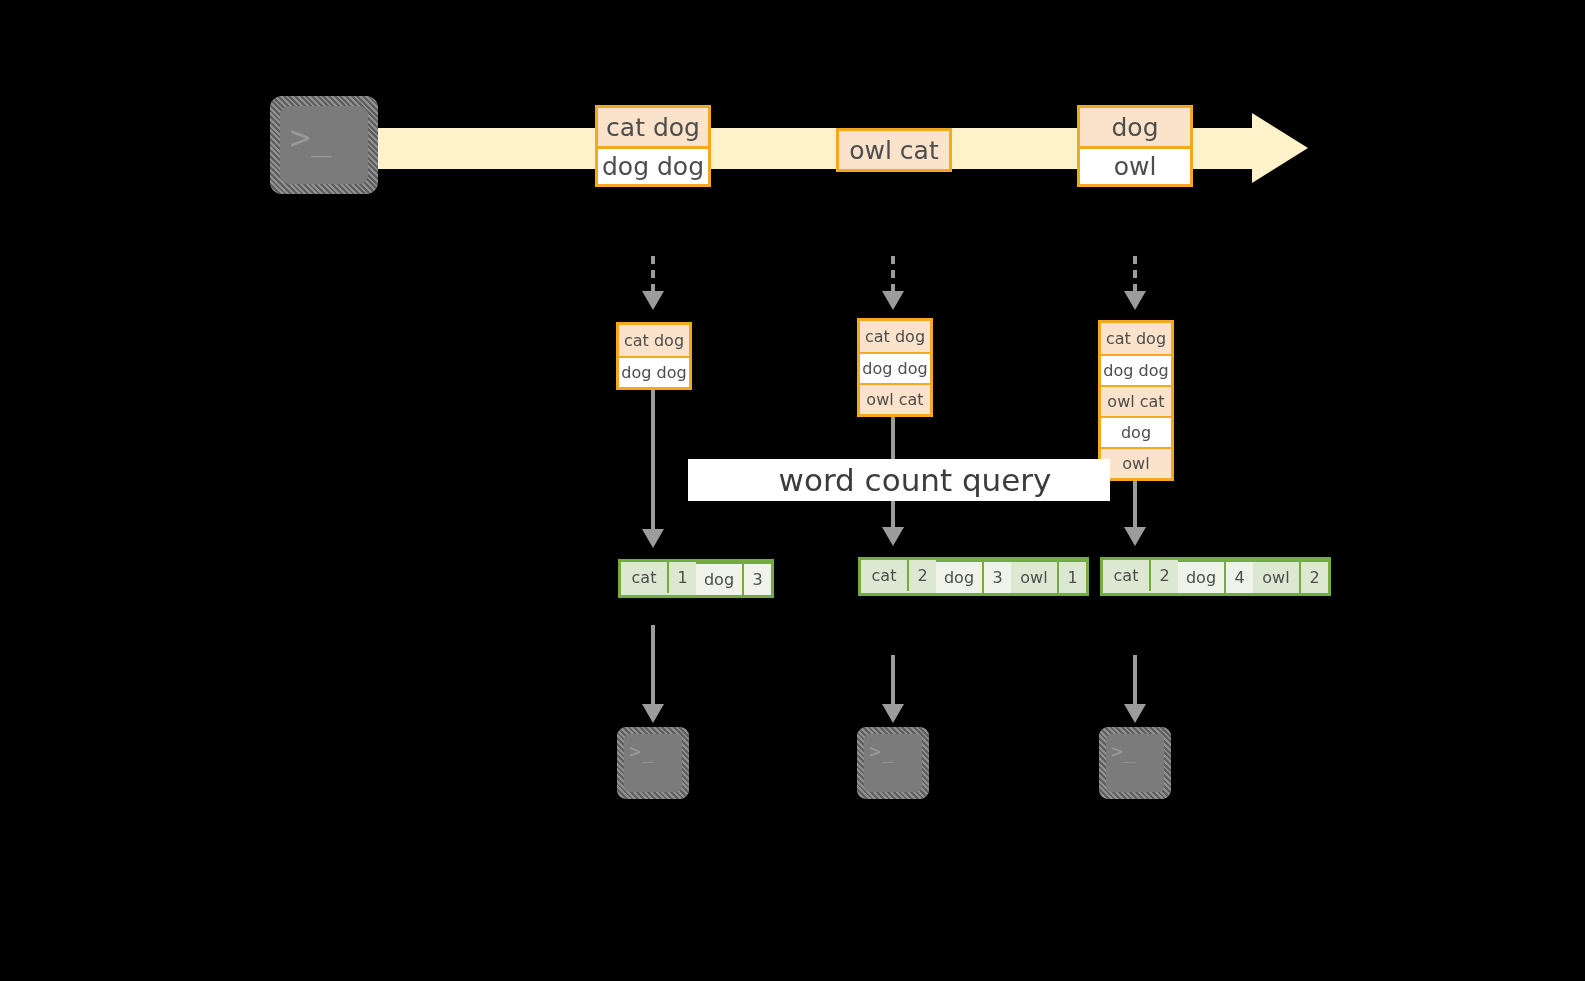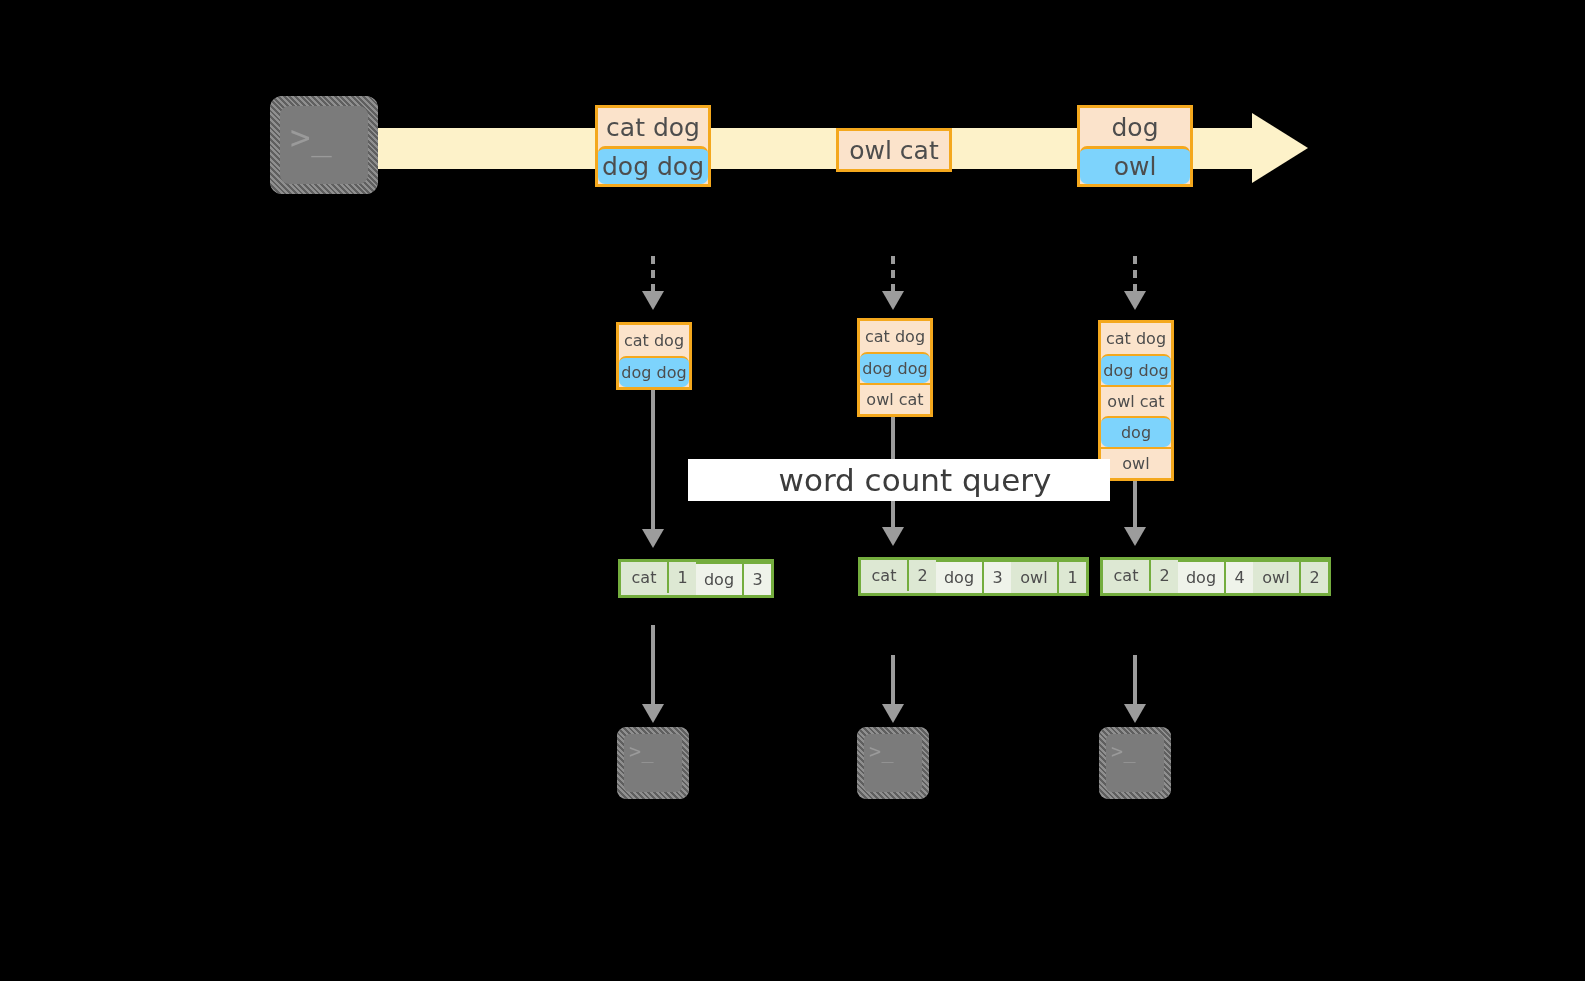--- a/index.html
+++ b/index.html
@@ -90,21 +90,21 @@
   .evt-row {
     display: flex;
     align-items: center;
     justify-content: center;
     color: #4d4d4d;
     box-sizing: border-box;
     white-space: nowrap;
   }
   .evt-row + .evt-row { border-top: 3px solid #f4a81d; }
   .fill-dark  { background: #fbe3cb; }
-  .fill-light { background: #7dd3fc; border-radius: 7px; }
+  .fill-light { background: #ffffff; }
 
   
   .evt-top .evt-row { height: 38px; font-size: 25px; }
   .evt-top-single .evt-row { height: 38px; font-size: 25px; }
 
   
   .evt-mid { border-width: 3px; }
   .evt-mid .evt-row { height: 31px; font-size: 16px; }
   .evt-mid .evt-row + .evt-row { border-top: 2px solid #f4a81d; }
 

